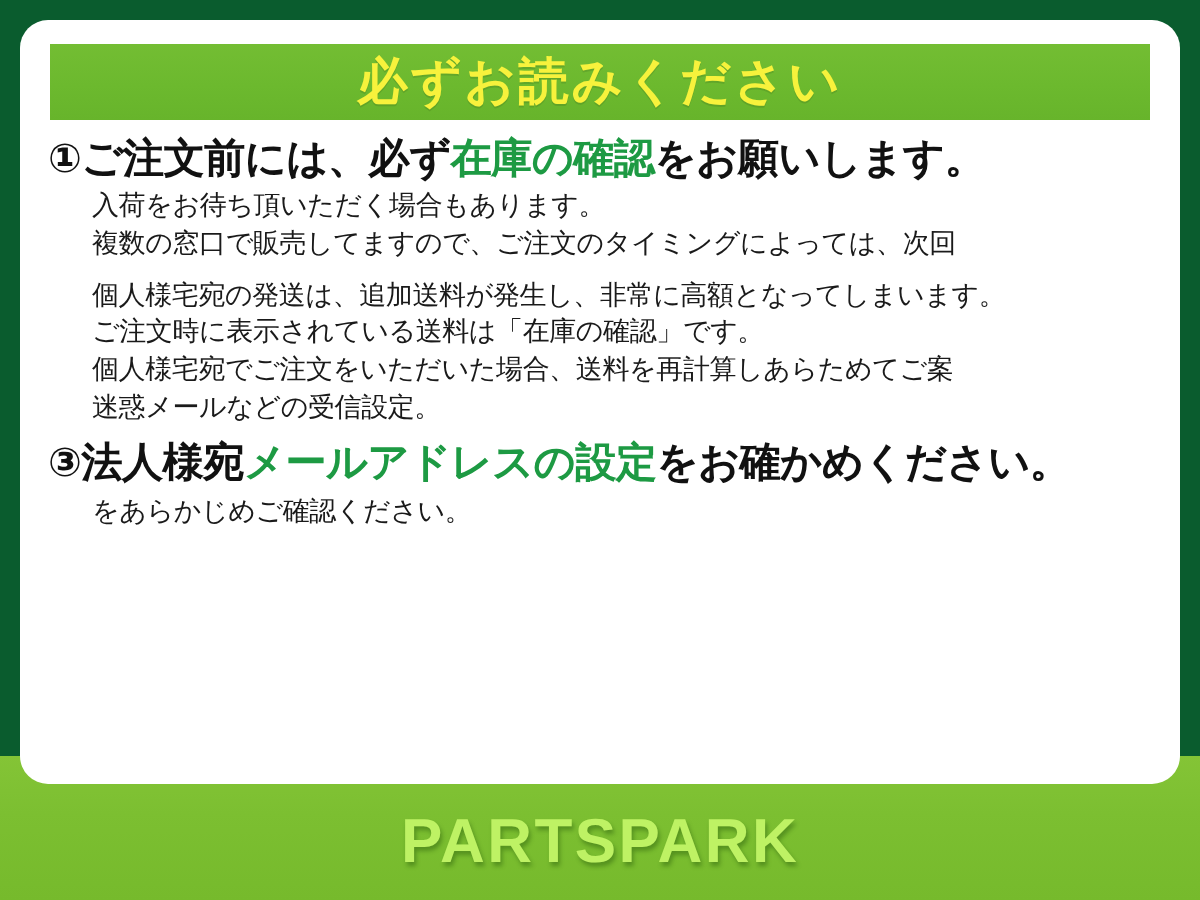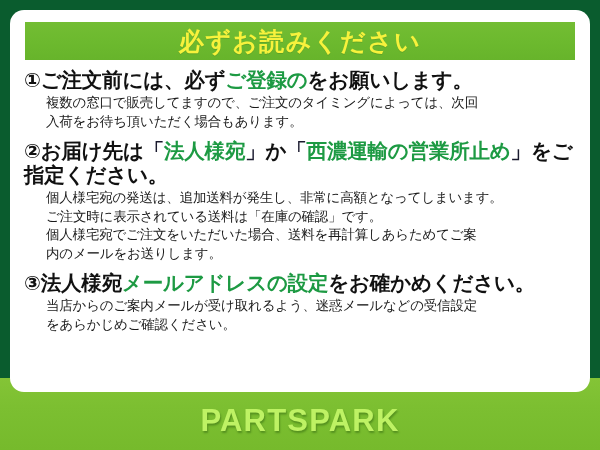--- a/index.html
+++ b/index.html
@@ -139,46 +139,42 @@
   <div class="card">
 
     <div class="title-bar">
       <span class="title-text">必ずお読みください</span>
     </div>
 
     <div class="items">
 
       <div class="item">
         <div class="item-heading">
-          <span class="num">①</span><span>ご注文前には、必ず</span><span class="hl">ご登録の</span><span>をお願いします。</span>
+          <span class="num">①</span><span>ご注文前には、必ず</span><span class="hl">在庫の確認</span><span>をお願いします。</span>
         </div>
         <div class="item-body">
+          <div>入荷をお待ち頂いただく場合もあります。</div>
           <div>複数の窓口で販売してますので、ご注文のタイミングによっては、次回</div>
-          <div>入荷をお待ち頂いただく場合もあります。</div>
         </div>
       </div>
 
       <div class="item">
-        <div class="item-heading wrapped">
-          <span class="num">②</span><span>お届け先は</span><span class="brk">「</span><span class="hl">法人様宛</span><span class="brk">」</span><span>か</span><span class="brk">「</span><span class="hl">西濃運輸の営業所止め</span><span class="brk">」</span><span>をご指定ください。</span>
-        </div>
         <div class="item-body">
           <div>個人様宅宛の発送は、追加送料が発生し、非常に高額となってしまいます。</div>
           <div>ご注文時に表示されている送料は「在庫の確認」です。</div>
           <div>個人様宅宛でご注文をいただいた場合、送料を再計算しあらためてご案</div>
-          <div>内のメールをお送りします。</div>
+          <div>迷惑メールなどの受信設定。</div>
         </div>
       </div>
 
       <div class="item">
         <div class="item-heading">
           <span class="num">③</span><span>法人様宛</span><span class="hl">メールアドレスの設定</span><span>をお確かめください。</span>
         </div>
         <div class="item-body">
-          <div>当店からのご案内メールが受け取れるよう、迷惑メールなどの受信設定</div>
           <div>をあらかじめご確認ください。</div>
         </div>
       </div>
 
     </div>
   </div>
 
   <div class="footer-logo">
     <span class="logo-text">PARTSPARK</span>
   </div>

